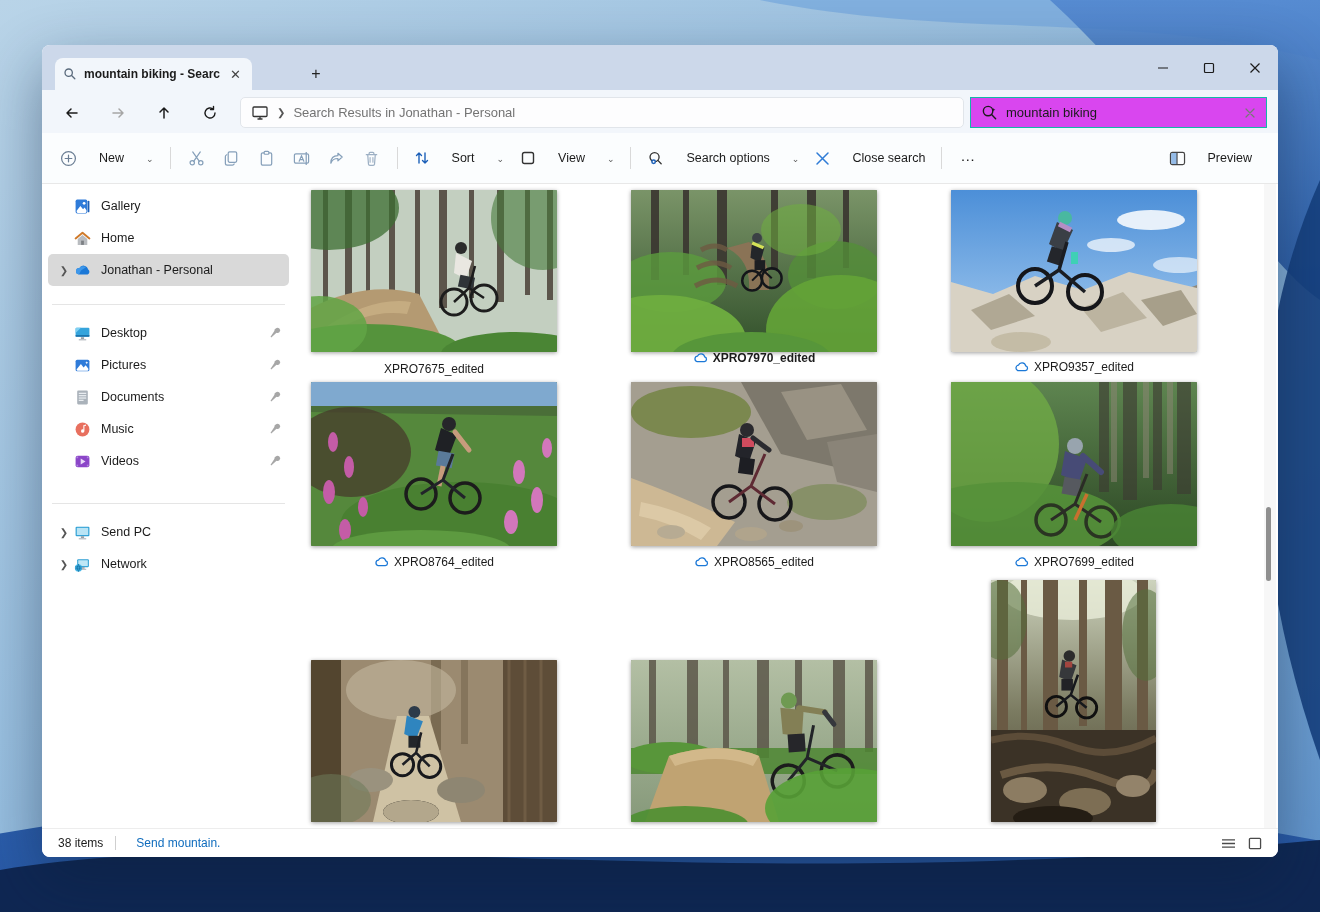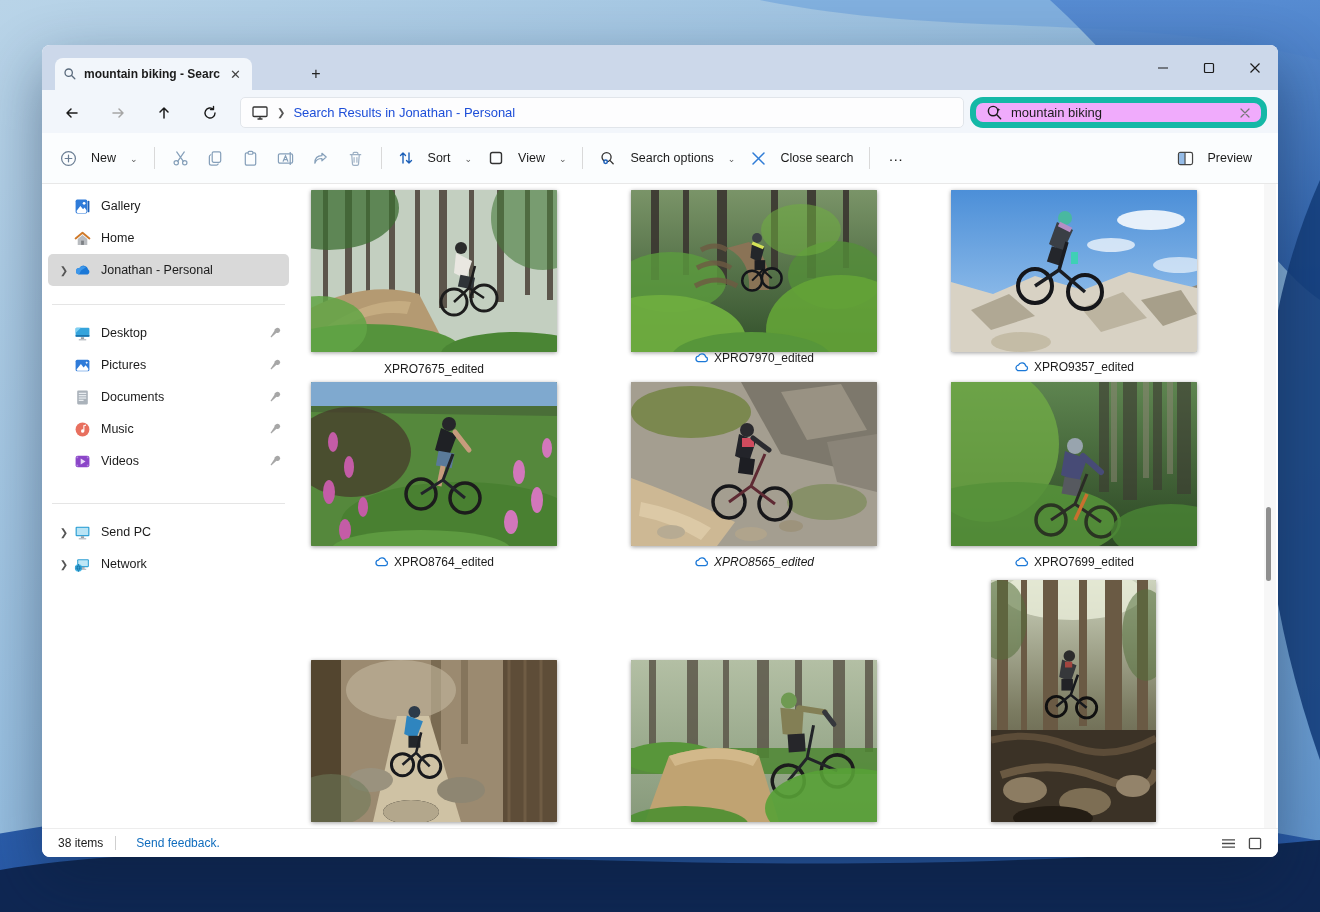--- a/index.html
+++ b/index.html
@@ -15,28 +15,28 @@
   .tab-close{color:#444;font-size:13px;line-height:1;padding:2px 3px;border-radius:4px;}
   .newtab{position:absolute;left:262px;top:17px;width:24px;height:24px;display:flex;align-items:center;justify-content:center;color:#222;font-size:16px;border-radius:4px;}
   .wincontrols{position:absolute;right:0;top:0;height:45px;display:flex;align-items:center;}
   .wc{width:46px;height:45px;display:flex;align-items:center;justify-content:center;}
   
   .navbar{position:absolute;left:0;top:45px;width:100%;height:45px;background:#f2f6fb;display:flex;align-items:center;}
   .navbtns{display:flex;align-items:center;gap:18px;padding:0 14px 0 16px;}
   .navbtn{width:28px;height:28px;display:flex;align-items:center;justify-content:center;border-radius:4px;}
   .addressbar{width:724px;height:31px;background:#fdfdfe;border:1px solid #e1e5ea;border-radius:5px;
     display:flex;align-items:center;gap:8px;padding:0 10px;box-sizing:border-box;margin-left:2px;}
-  .addr-text{font-size:13px;color:#1d4ed8;white-space:nowrap;}
-  .searchbox{width:297px;height:31px;background:#f0abfc;border:6px solid #14b8a6;border-radius:13px;
+  .addr-text{font-size:13px;color:#737373;white-space:nowrap;}
+  .searchbox{width:297px;height:31px;background:#d946ef;border:1px solid #14b8a6;border-radius:0;
     display:flex;align-items:center;gap:8px;padding:0 10px;box-sizing:border-box;margin-left:6px;}
   .search-text{font-size:13px;color:#1b1b1b;flex:1;white-space:nowrap;}
   
   .toolbar{position:absolute;left:0;top:88px;width:100%;height:51px;background:#fbfdfe;
     border-bottom:1px solid #e8e8e8;display:flex;align-items:center;padding:0 10px;box-sizing:border-box;}
-  .tbtn{display:flex;align-items:center;gap:14px;padding:6px 8px;border-radius:5px;font-size:12.5px;color:#1b1b1b;justify-content:space-between;}
+  .tbtn{display:flex;align-items:center;gap:22px;padding:6px 8px;border-radius:5px;font-size:12.5px;color:#1b1b1b;justify-content:space-between;}
   .tbtn .chev{font-size:9px;color:#5a5a5a;transform:translateY(1px);}
   .iconbtn{padding:6px 9px;}
   .vsep{width:1px;height:22px;background:#d9d9d9;margin:0 8px;}
   .tb-right{margin-left:auto;display:flex;align-items:center;padding-right:8px;}
   .ellipsis{font-size:15px;letter-spacing:1px;color:#1b1b1b;padding:0 10px 6px 10px;}
   
   .sidebar{position:absolute;left:0;top:139px;width:253px;bottom:29px;background:#fff;padding-top:6px;box-sizing:border-box;overflow:hidden;}
   .sitem{height:32px;margin:0 6px;display:flex;align-items:center;border-radius:5px;padding:0 6px;box-sizing:border-box;}
   .sitem.selected{background:#d9d9d9;}
   .s-chev{width:20px;font-size:10px;color:#555;text-align:center;flex:0 0 20px;}
@@ -479,21 +479,21 @@
           <circle cx="-6" cy="52" r="12" fill="none" stroke="#14161a" stroke-width="3"></circle>
           <circle cx="18" cy="49" r="12" fill="none" stroke="#14161a" stroke-width="3"></circle>
           <path d="M-6 52 L7 39 L18 49" fill="none" stroke="#14161a" stroke-width="2.5"></path>
         </g>
         <ellipse cx="30" cy="150" rx="85" ry="45" fill="#6fae3f" opacity=".95"></ellipse>
         <ellipse cx="210" cy="140" rx="75" ry="55" fill="#64a437" opacity=".9"></ellipse>
         <ellipse cx="120" cy="168" rx="80" ry="26" fill="#57963a"></ellipse>
         <ellipse cx="170" cy="40" rx="40" ry="26" fill="#6fae3f" opacity=".55"></ellipse>
       </svg>
     </div>
-    <div class="caption" style="left:589px;top:304px;width:246px;">
+    <div class="caption" style="left:589px;top:304px;width:246px;font-weight:bold;">
       <svg width="15" height="11" viewBox="0 0 16 12">
           <path d="M4.3 10.5 a3 3 0 0 1 .3-5.9 A4.2 4.2 0 0 1 12.6 5.4 a2.6 2.6 0 0 1 -.4 5.1 Z" fill="none" stroke="#1b78d7" stroke-width="1.4"></path>
         </svg>
       <span>XPRO7970_edited</span>
     </div>
 
     <div class="tile-img" style="left:909px;top:145px;width:246px;height:162px;">
       <svg width="246" height="162" viewBox="0 0 246 162">
         <defs>
             <linearGradient id="t3g" x1="0" y1="0" x2="0" y2="1">
@@ -588,21 +588,21 @@
           <path d="M-4 4 L13 11 L6 32 L-8 26 Z" fill="#23242a"></path>
           <rect x="-1" y="8" width="12" height="9" fill="#cf4b5e"></rect>
           <path d="M10 8 L26 20" stroke="#2b2b30" stroke-width="5" stroke-linecap="round"></path>
           <rect x="-4" y="28" width="15" height="16" fill="#1d1e23" transform="rotate(8 3 36)"></rect>
           <circle cx="-14" cy="72" r="16" fill="none" stroke="#17171a" stroke-width="3.5"></circle>
           <circle cx="32" cy="74" r="16" fill="none" stroke="#17171a" stroke-width="3.5"></circle>
           <path d="M-14 72 L8 56 L32 74 M8 56 L22 24" fill="none" stroke="#5e2a33" stroke-width="3"></path>
         </g>
       </svg>
     </div>
-    <div class="caption" style="left:589px;top:508px;width:246px;font-style:italic;">
+    <div class="caption" style="left:589px;top:508px;width:246px;">
       <svg width="15" height="11" viewBox="0 0 16 12">
           <path d="M4.3 10.5 a3 3 0 0 1 .3-5.9 A4.2 4.2 0 0 1 12.6 5.4 a2.6 2.6 0 0 1 -.4 5.1 Z" fill="none" stroke="#1b78d7" stroke-width="1.4"></path>
         </svg>
       <span>XPRO8565_edited</span>
     </div>
 
     <div class="tile-img" style="left:909px;top:337px;width:246px;height:164px;">
       <svg width="246" height="164" viewBox="0 0 246 164">
         <defs>
             <linearGradient id="t6g" x1="0" y1="0" x2="0" y2="1">
@@ -750,21 +750,21 @@
     </div>
   </div>
 
   <div class="scrolltrack">
     <div class="scrollthumb"></div>
   </div>
 
   <div class="statusbar">
     <span>38 items</span>
     <span class="st-sep"></span>
-    <span class="feedback-link">Send feedback.</span>
+    <span class="feedback-link">Send mountain.</span>
     <span class="st-right">
       <svg width="15" height="13" viewBox="0 0 16 14">
           <g stroke="#4a4a4a" stroke-width="1.4">
             <line x1="1" y1="3" x2="15" y2="3"></line>
             <line x1="1" y1="7" x2="15" y2="7"></line>
             <line x1="1" y1="11" x2="15" y2="11"></line>
           </g>
         </svg>
       <svg width="14" height="13" viewBox="0 0 15 14">
           <rect x="1.5" y="1.5" width="12" height="11" rx="1" fill="none" stroke="#4a4a4a" stroke-width="1.4"></rect>

